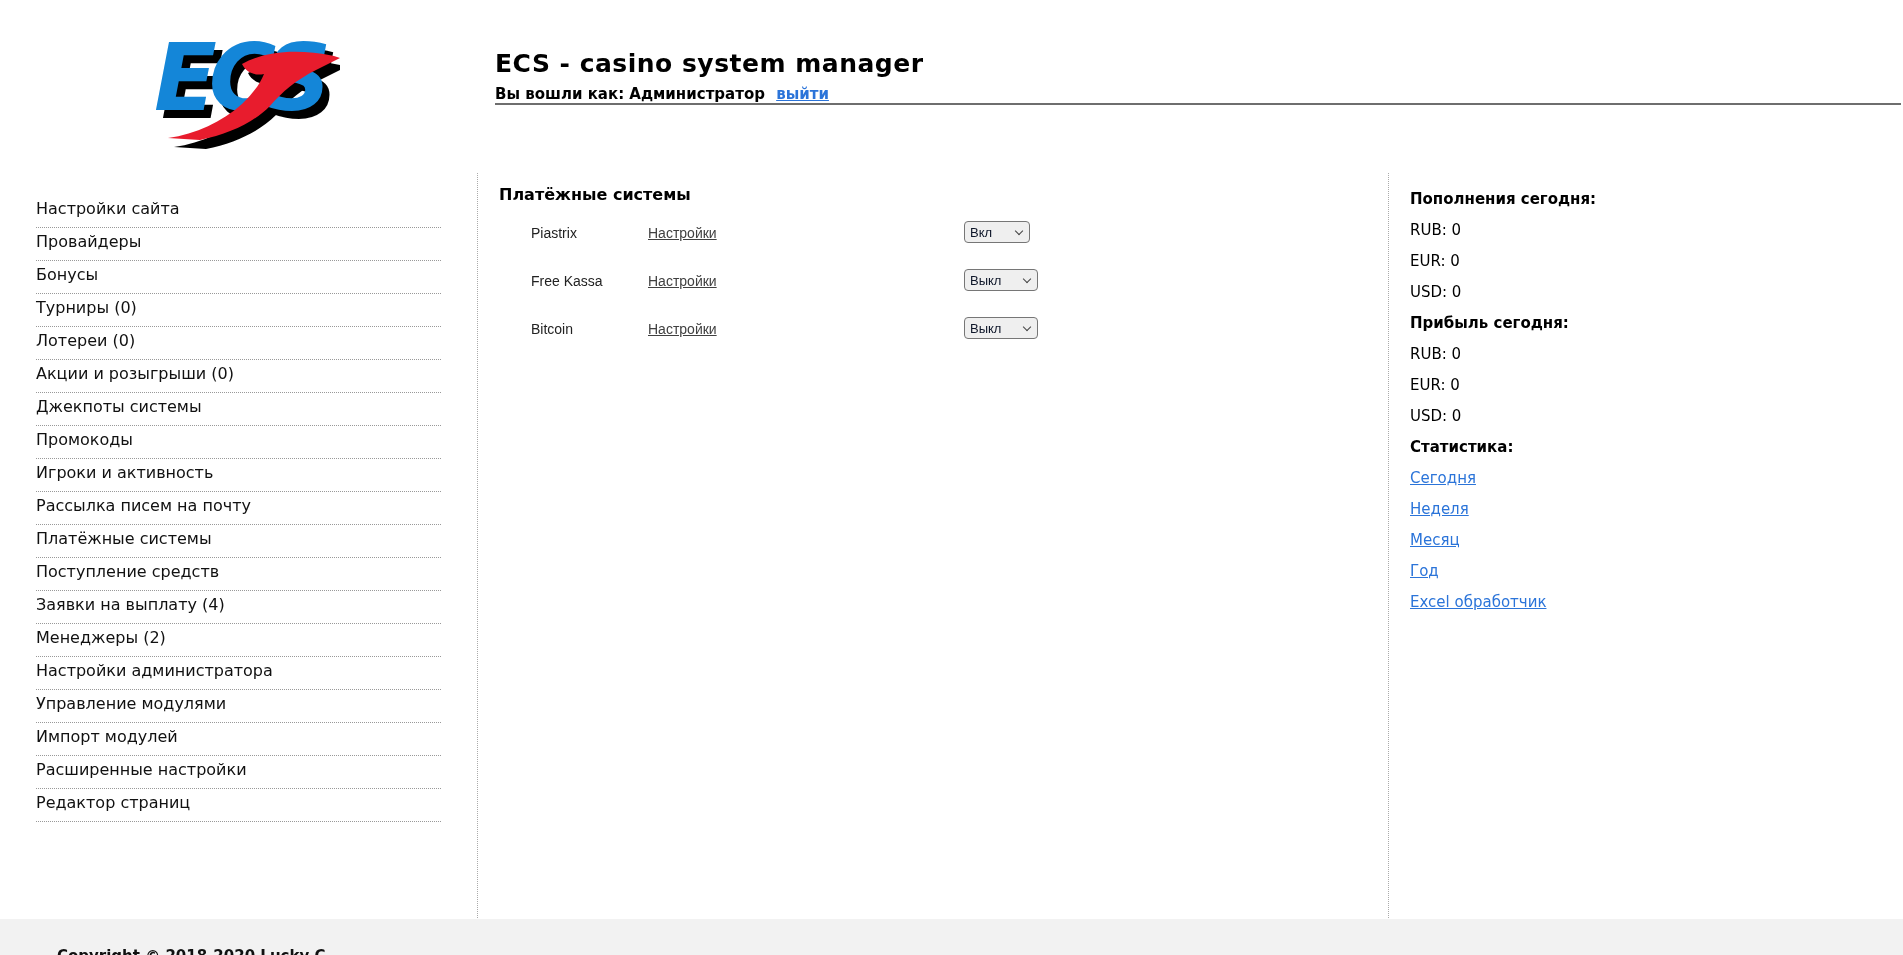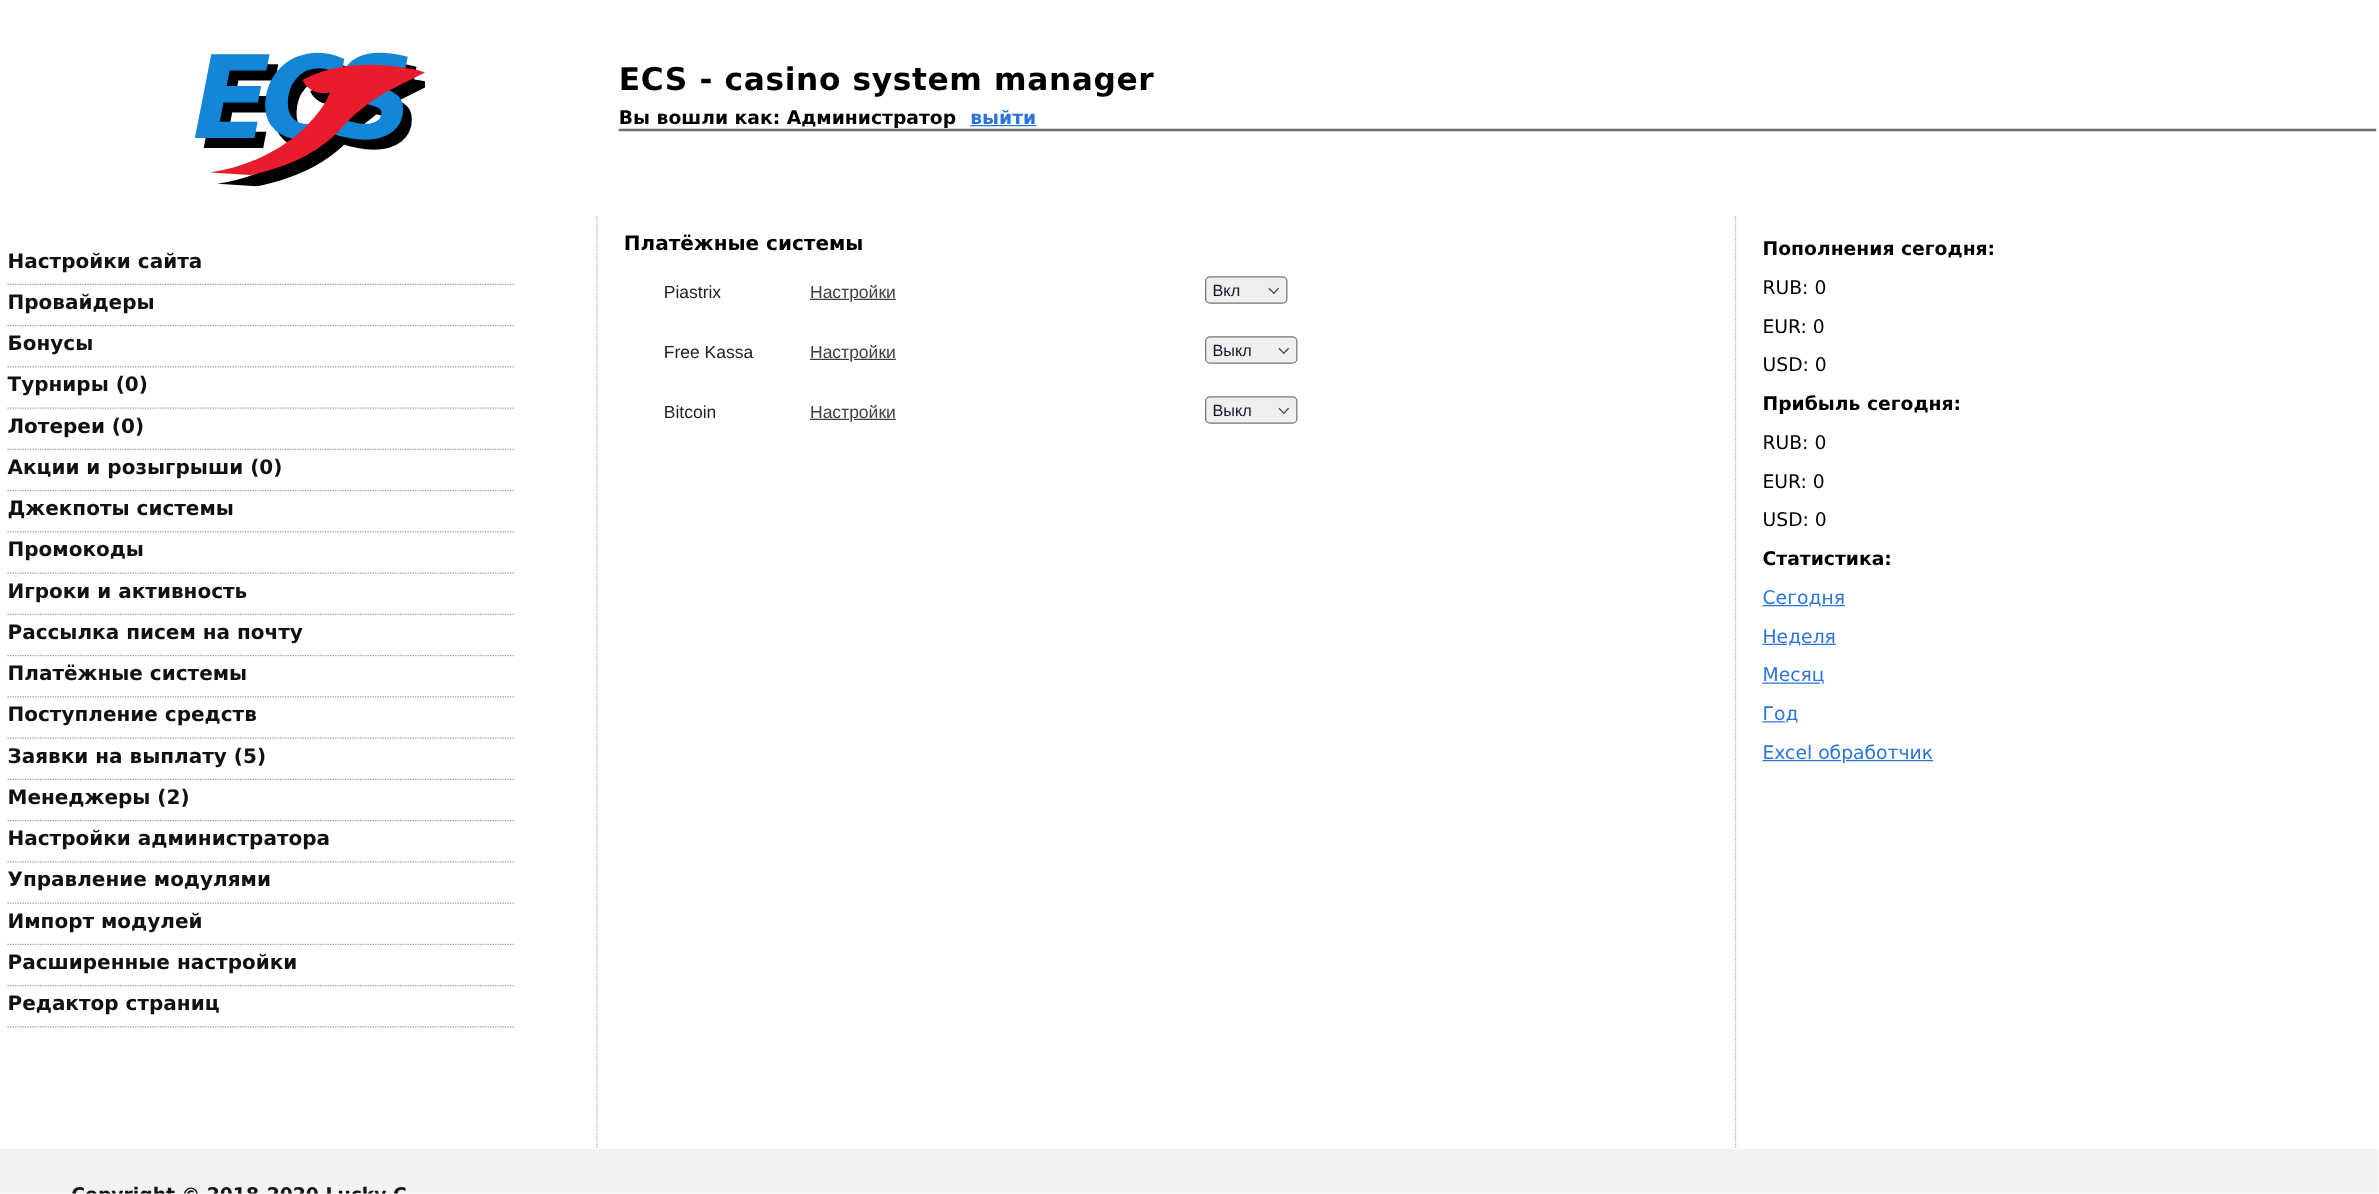--- a/index.html
+++ b/index.html
@@ -9,21 +9,21 @@
   
   .logo{position:absolute;left:138px;top:14px;width:202px;height:138px;}
   .header-text{position:absolute;left:495px;top:34px;margin-top:15px;}
   .page-title{margin:0;font-size:25px;font-weight:bold;letter-spacing:0.5px;line-height:30px;}
   .login-line{margin-top:6px;font-size:15px;font-weight:bold;}
   .logout-link{color:#2b74d9;text-decoration:underline;font-weight:bold;cursor:pointer;margin-left:6px;}
   .header-rule{position:absolute;left:495px;top:103px;width:1406px;height:2px;background:#6e6e6e;}
 
   
   .content{position:absolute;left:0;top:173px;width:1903px;height:745px;}
-  .sidebar{position:absolute;left:6px;top:22px;width:405px;font-weight:bold;}
+  .sidebar{position:absolute;left:36px;top:22px;width:405px;}
   .sidebar ul{list-style:none;margin:0;padding:0;}
   .sidebar li{font-size:16px;line-height:18px;padding:5px 0 9px 0;
               border-bottom:1px dotted #999;color:#111;cursor:pointer;}
 
   .main-col{position:absolute;left:477px;top:0;width:912px;height:745px;box-sizing:border-box;
             border-left:1px dotted #aaa;border-right:1px dotted #aaa;padding:12px 0 0 21px;}
   .main-title{margin:0;font-size:16px;font-weight:bold;line-height:20px;}
   .pay-rows{margin-top:6px;}
   .pay-row{position:relative;height:48px;margin-left:28px;}
   .pay-name{position:absolute;left:4px;top:14px;font-family:"Liberation Sans",sans-serif;
@@ -84,21 +84,21 @@
           <li>Бонусы</li>
           <li>Турниры (0)</li>
           <li>Лотереи (0)</li>
           <li>Акции и розыгрыши (0)</li>
           <li>Джекпоты системы</li>
           <li>Промокоды</li>
           <li>Игроки и активность</li>
           <li>Рассылка писем на почту</li>
           <li>Платёжные системы</li>
           <li>Поступление средств</li>
-          <li>Заявки на выплату (5)</li>
+          <li>Заявки на выплату (4)</li>
           <li>Менеджеры (2)</li>
           <li>Настройки администратора</li>
           <li>Управление модулями</li>
           <li>Импорт модулей</li>
           <li>Расширенные настройки</li>
           <li>Редактор страниц</li>
         </ul>
     </nav>
 
     <section class="main-col">

